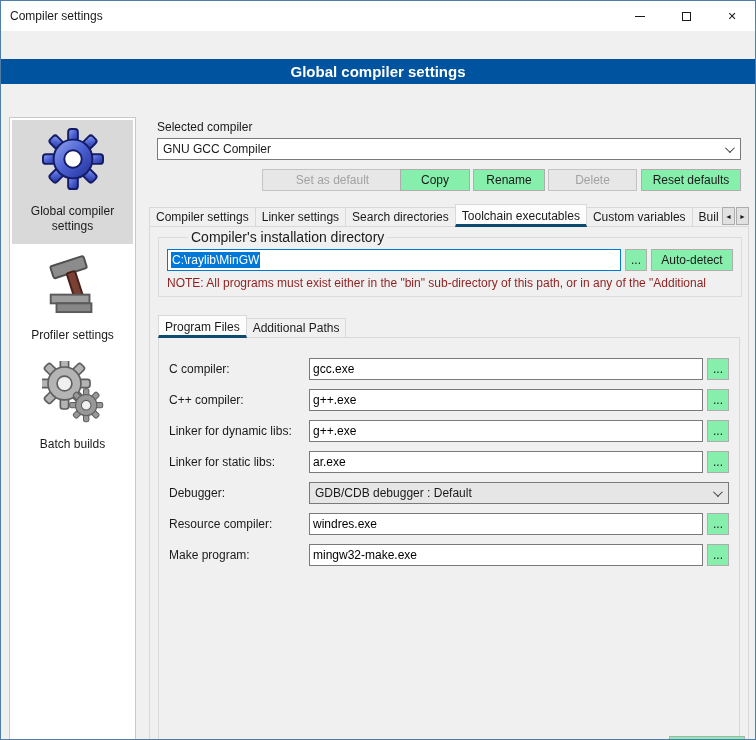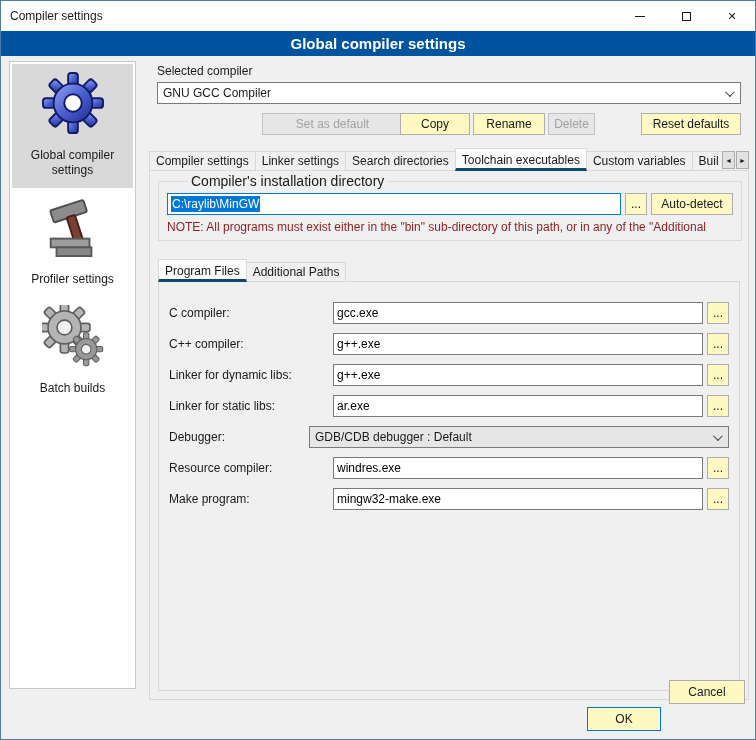--- a/index.html
+++ b/index.html
@@ -9,20 +9,21 @@
     font-size: 12px;
     color: #1a1a1a;
     background: #f0f0f0;
   }
   .window {
     width:756px; height:740px;
     border:1px solid #4f7ca8;
     background:#f0f0f0;
     display:flex; flex-direction:column;
     overflow:hidden;
+    gap:28px;
   }
   
   .titlebar {
     height:30px; background:#ffffff;
     display:flex; align-items:center; flex:0 0 auto;
   }
   .titlebar .title { padding-left:9px; font-size:12px; }
   .win-controls { margin-left:auto; display:flex; height:100%; }
   .win-btn {
     width:46px; height:100%;
@@ -64,29 +65,29 @@
   .chevron {
     width:7px; height:7px; flex:0 0 auto;
     border-right:1.5px solid #404040; border-bottom:1.5px solid #404040;
     transform:rotate(45deg) translateY(-2px);
   }
   .combo.compiler { position:absolute; left:156px; top:26px; width:584px; }
   .combo.gray { background:#e6e6e6; }
   
   .btn {
     font-family:"Liberation Sans", sans-serif; font-size:12px;
-    background:#fef9c3; border:1px solid #adadad; color:#1a1a1a;
+    background:#86efac; border:1px solid #adadad; color:#1a1a1a;
     height:22px; cursor:default;
   }
   .btn.disabled { background:#e7e7e7; border-color:#c3c3c3; color:#a2a2a2; }
   .btn.abs { position:absolute; }
   #btn-setdefault { left:261px; top:57px; width:141px; }
   #btn-copy       { left:399px; top:57px; width:70px; }
   #btn-rename     { left:472px; top:57px; width:72px; }
-  #btn-delete     { left:547px; top:57px; width:47px; }
+  #btn-delete     { left:547px; top:57px; width:89px; }
   #btn-reset      { left:640px; top:57px; width:100px; }
   
   .tabstrip { position:absolute; left:148px; top:92px; width:600px; height:23px; }
   .tabs-clip {
     position:absolute; left:0; top:0; right:28px; height:23px;
     display:flex; align-items:flex-end; overflow:hidden;
   }
   .tab {
     flex:0 0 auto; height:20px; line-height:19px; padding:0 6px;
     background:#f0f0f0; border:1px solid #d9d9d9;
@@ -133,21 +134,20 @@
     border:1px solid #d9d9d9; background:#f0f0f0;
     padding-top:20px;
   }
   .frow { display:flex; align-items:center; margin:0 10px 9px; height:22px; }
   .flabel { flex:0 0 140px; }
   .tinput {
     flex:1 1 auto; height:22px; min-width:0;
     border:1px solid #7a7a7a; background:#ffffff;
     font-family:"Liberation Sans", sans-serif; font-size:12px;
     padding:0 3px;
-    margin-left:24px;
   }
   .frow .btn.browse { margin-left:4px; }
   .frow .combo { flex:1 1 auto; }
   
   .footer-btn { position:absolute; height:24px; }
   #btn-ok { left:586px; top:651px; width:74px; border:1px solid #0078d7; }
   #btn-cancel { left:668px; top:624px; width:76px; }
 </style>
 </head>
 <body>

